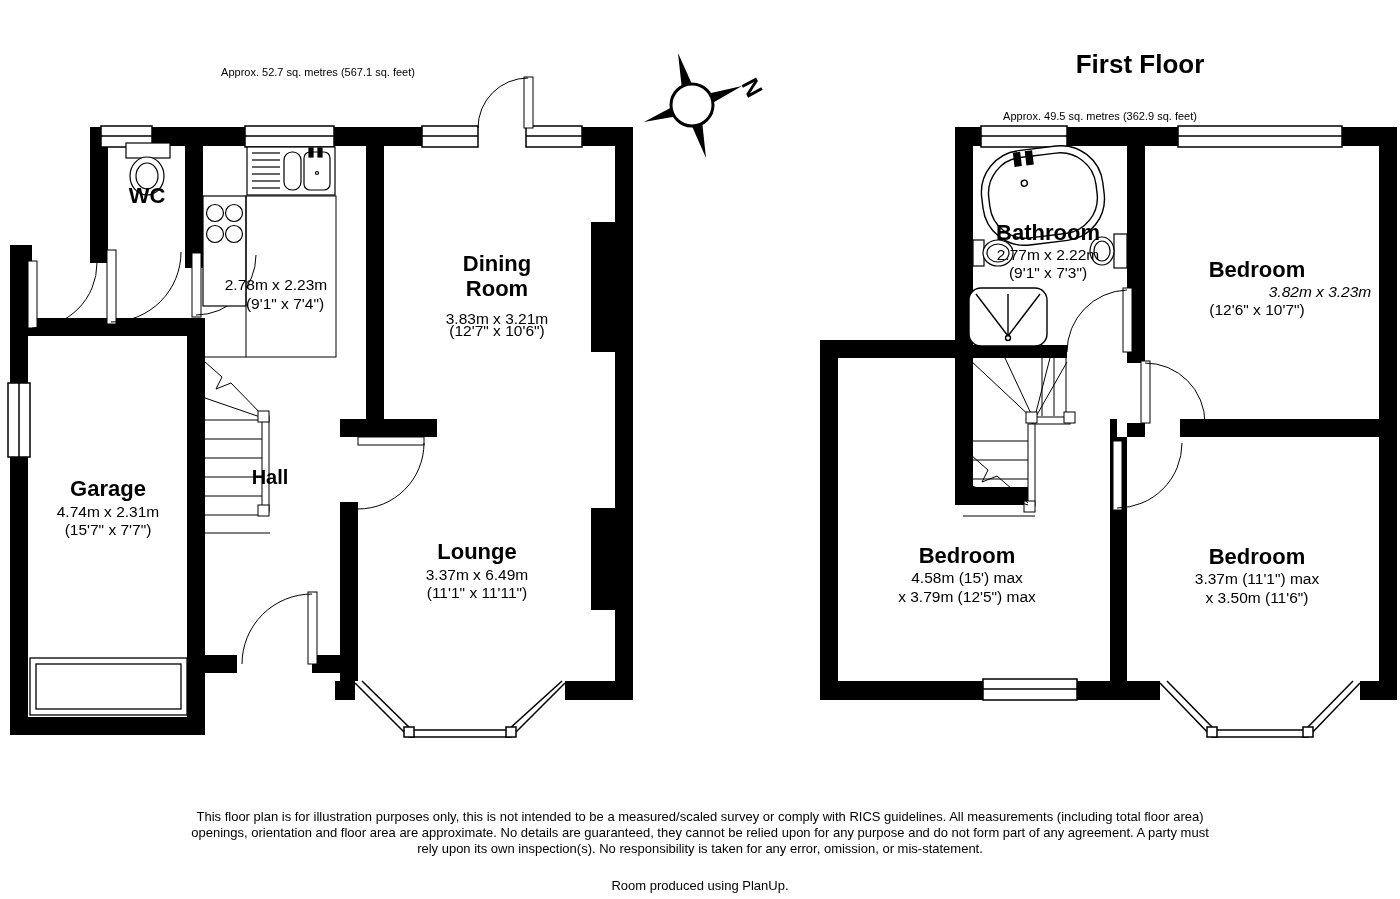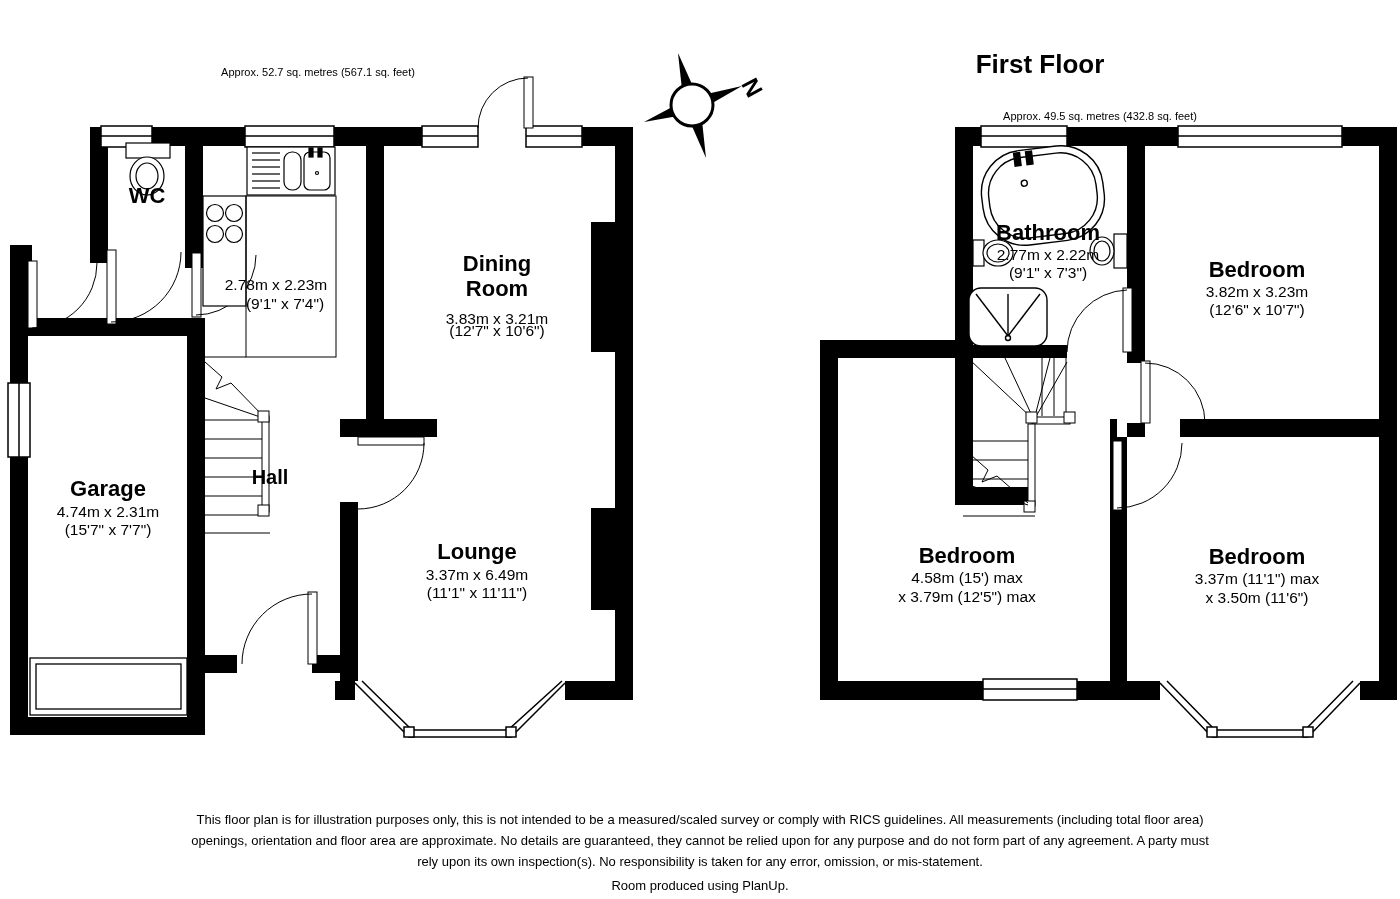--- a/index.html
+++ b/index.html
@@ -7,21 +7,21 @@
           font-family:"Liberation Sans", sans-serif;color:#000;}
   #plan-svg{position:absolute;left:0;top:0;}
   .lbl{position:absolute;transform:translateX(-50%);text-align:center;}
   .title{font-size:26px;font-weight:bold;white-space:nowrap;}
   .subtitle{font-size:11px;white-space:nowrap;margin-top:30px;}
   .rname{font-size:22px;font-weight:bold;white-space:nowrap;line-height:1.12;}
   .rname.wrap{white-space:normal;width:132px;}
   .hallname{font-size:20px;font-weight:bold;white-space:nowrap;}
   .rdim{font-size:15.5px;white-space:nowrap;line-height:1.15;}
   .total{font-size:22px;white-space:nowrap;}
-  .disc{font-size:13px;line-height:21px;width:1030px;}
+  .disc{font-size:13px;line-height:16px;width:1030px;}
   .producer{font-size:13px;white-space:nowrap;}
 </style>
 </head>
 <body>
 
 <div id="canvas">
 
 <svg id="plan-svg" width="1400" height="899" viewBox="0 0 1400 899">
 
   <g>
@@ -279,22 +279,22 @@
     <polygon points="742,86 689,98 695,113" fill="#000"></polygon>
     <polygon points="644,122 689,98 695,113" fill="#000"></polygon>
     <polygon points="678,53 700,102 684,108" fill="#000"></polygon>
     <polygon points="706,158 700,102 684,108" fill="#000"></polygon>
     <circle cx="692" cy="105" r="21" fill="#fff" stroke="#000" stroke-width="3"></circle>
     <text x="751" y="95" font-size="24" font-weight="bold" text-anchor="middle" transform="rotate(62 751 88)" font-family="Liberation Sans, sans-serif">N</text>
   </g>
 </svg>
 
   <div class="lbl subtitle" style="left:318px;top:36px;">Approx. 52.7 sq. metres (567.1 sq. feet)</div>
-  <div class="lbl title" style="left:1040px;top:49px;text-align:center;">First Floor</div>
-  <div class="lbl subtitle" style="left:1100px;top:80px;">Approx. 49.5 sq. metres (432.8 sq. feet)</div>
+  <div class="lbl title" style="left:1140px;top:49px;text-align:center;">First Floor</div>
+  <div class="lbl subtitle" style="left:1100px;top:80px;">Approx. 49.5 sq. metres (362.9 sq. feet)</div>
 
   <div class="lbl rname" style="left:147px;top:184px;">WC</div>
 
   <div class="lbl rdim" style="left:276px;top:276px;">2.78m x 2.23m</div>
   <div class="lbl rdim" style="left:285px;top:295px;">(9'1" x 7'4")</div>
 
   <div class="lbl rname wrap" style="left:497px;top:252px;">Dining Room</div>
   <div class="lbl rdim" style="left:497px;top:310px;">3.83m x 3.21m</div>
   <div class="lbl rdim" style="left:497px;top:322px;">(12'7" x 10'6")</div>
 
@@ -306,21 +306,21 @@
 
   <div class="lbl rname" style="left:477px;top:540px;">Lounge</div>
   <div class="lbl rdim" style="left:477px;top:566px;">3.37m x 6.49m</div>
   <div class="lbl rdim" style="left:477px;top:584px;">(11'1" x 11'11")</div>
 
   <div class="lbl rname" style="left:1048px;top:221px;">Bathroom</div>
   <div class="lbl rdim" style="left:1048px;top:246px;">2.77m x 2.22m</div>
   <div class="lbl rdim" style="left:1048px;top:264px;">(9'1" x 7'3")</div>
 
   <div class="lbl rname" style="left:1257px;top:258px;">Bedroom</div>
-  <div class="lbl rdim" style="left:1257px;top:283px;">3.82m x 3.23m</div>
+  <div class="lbl rdim" style="left:1320px;top:283px;font-style:italic;">3.82m x 3.23m</div>
   <div class="lbl rdim" style="left:1257px;top:301px;">(12'6" x 10'7")</div>
 
   <div class="lbl rname" style="left:967px;top:544px;">Bedroom</div>
   <div class="lbl rdim" style="left:967px;top:569px;">4.58m (15') max</div>
   <div class="lbl rdim" style="left:967px;top:588px;">x 3.79m (12'5") max</div>
 
   <div class="lbl rname" style="left:1257px;top:545px;">Bedroom</div>
   <div class="lbl rdim" style="left:1257px;top:570px;">3.37m (11'1") max</div>
   <div class="lbl rdim" style="left:1257px;top:589px;">x 3.50m (11'6")</div>
 

